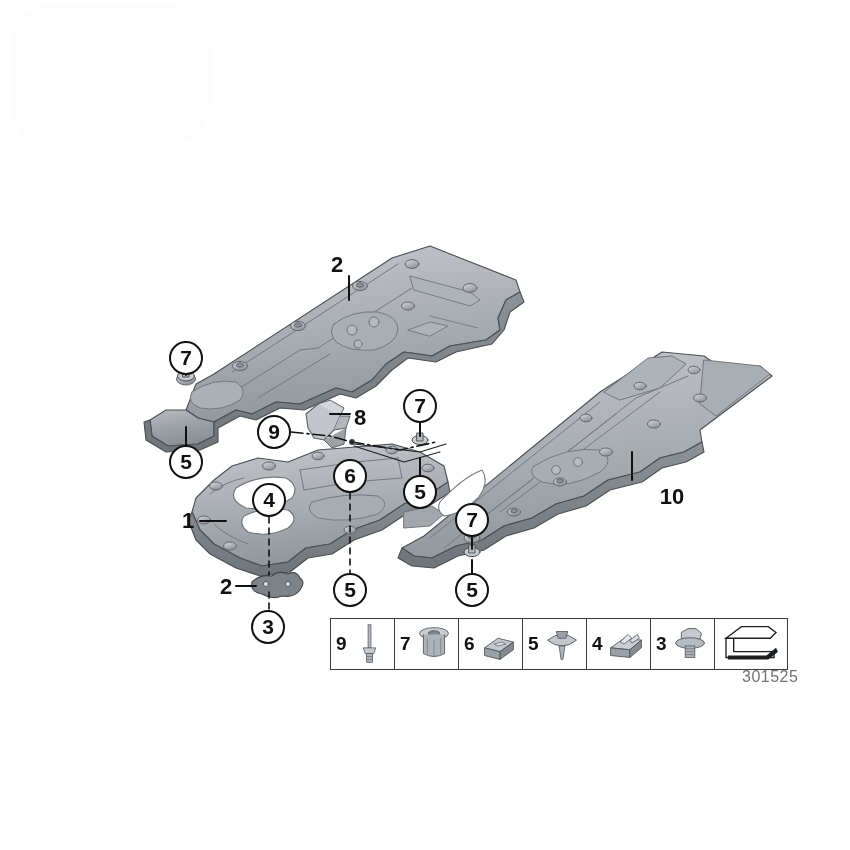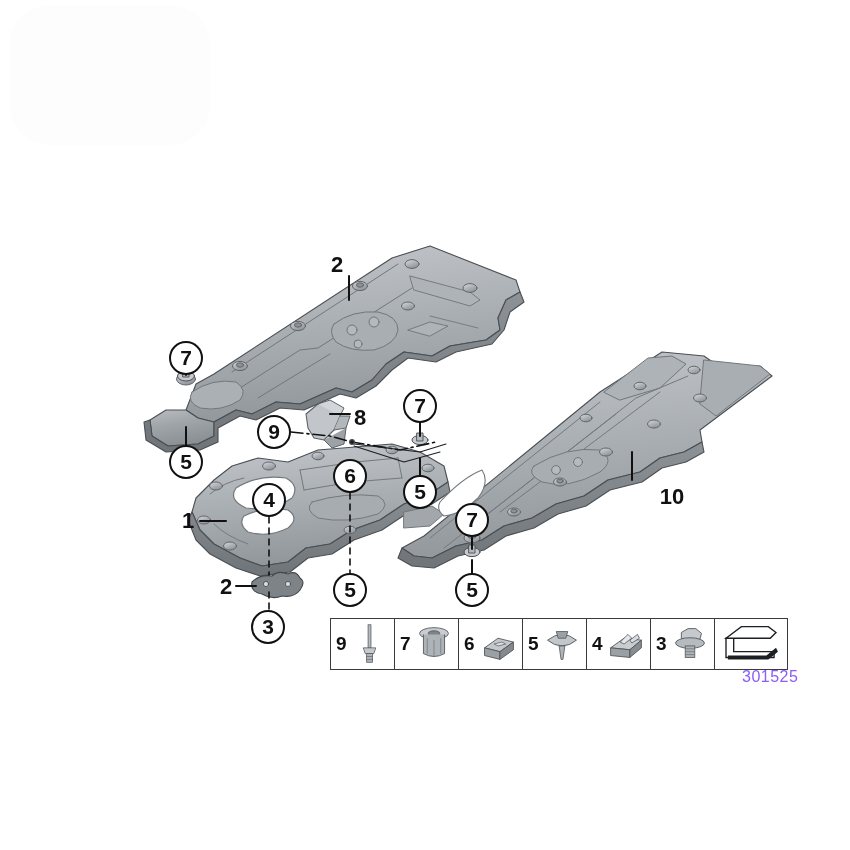--- a/index.html
+++ b/index.html
@@ -85,21 +85,21 @@
     width: 44px;
   }
   .legend-art svg { display: block; width: 100%; height: 100%; }
   .drawing-number {
     position: absolute;
     left: 742px;
     top: 668px;
     font-size: 16px;
     font-weight: normal;
     letter-spacing: 0.5px;
-    color: #8b5cf6;
+    color: #737373;
     font-family: "Liberation Sans", sans-serif;
   }
   .watermark {
     position: absolute;
     left: 10px;
     top: 5px;
     width: 200px;
     height: 140px;
     background: #fdfdfe;
     border-radius: 40px;

